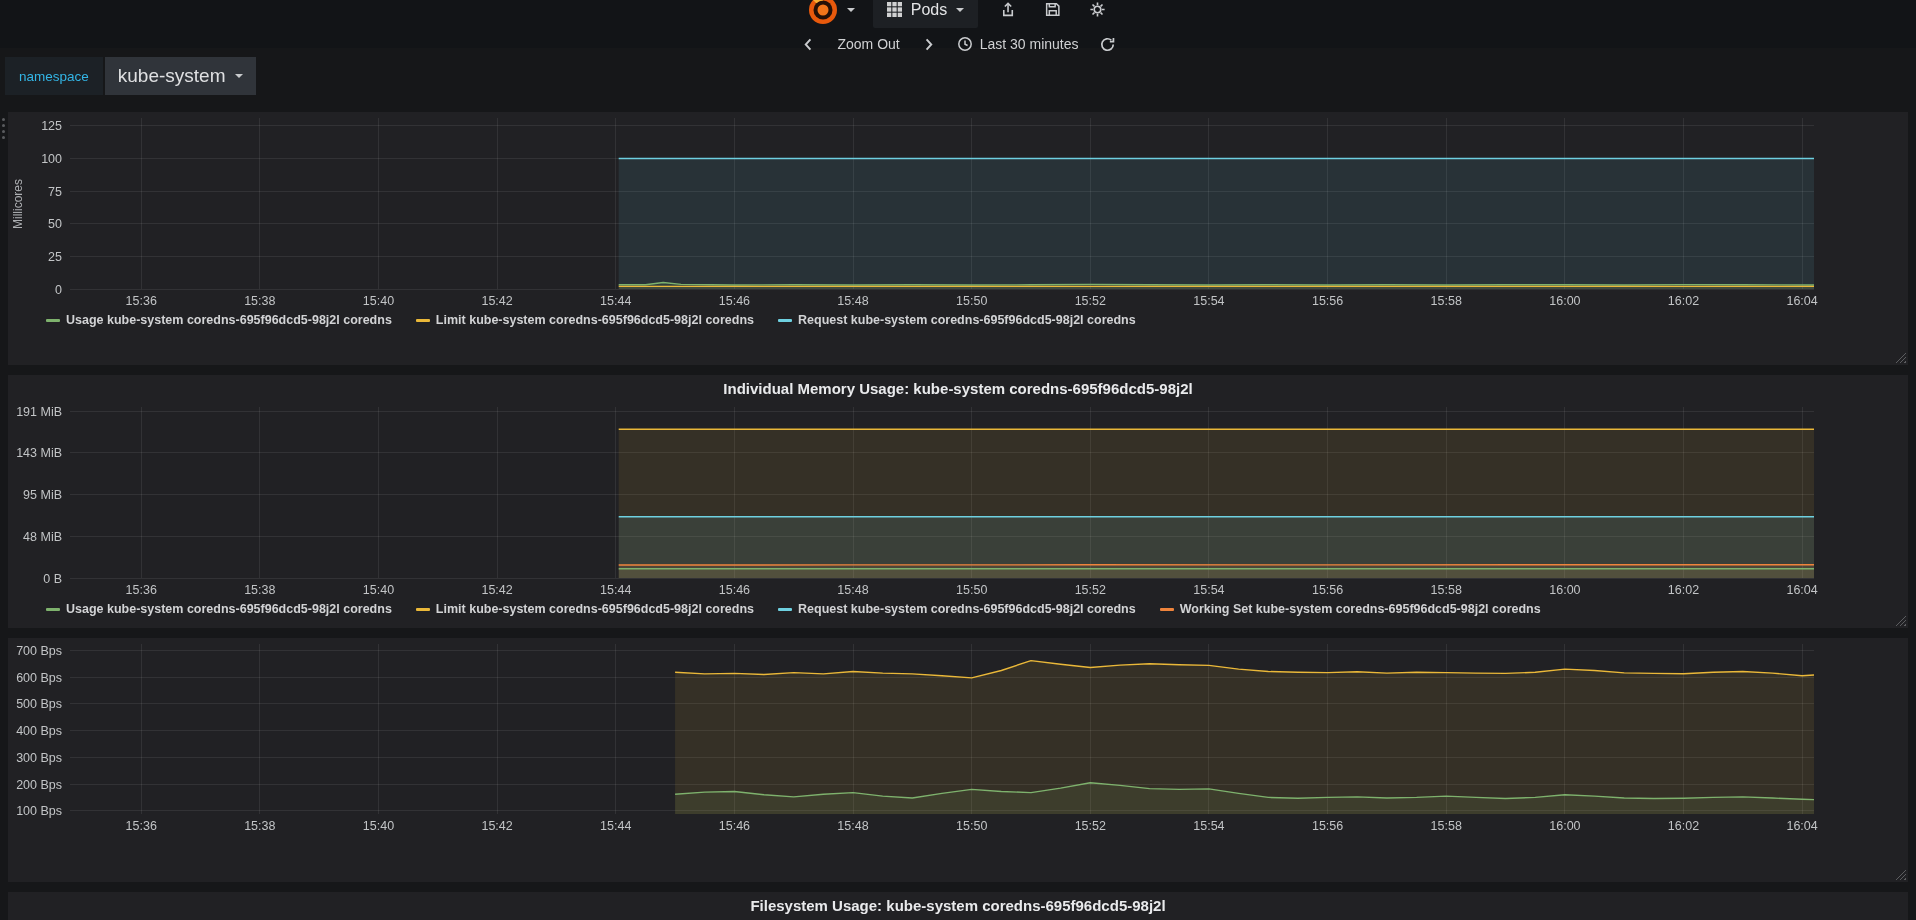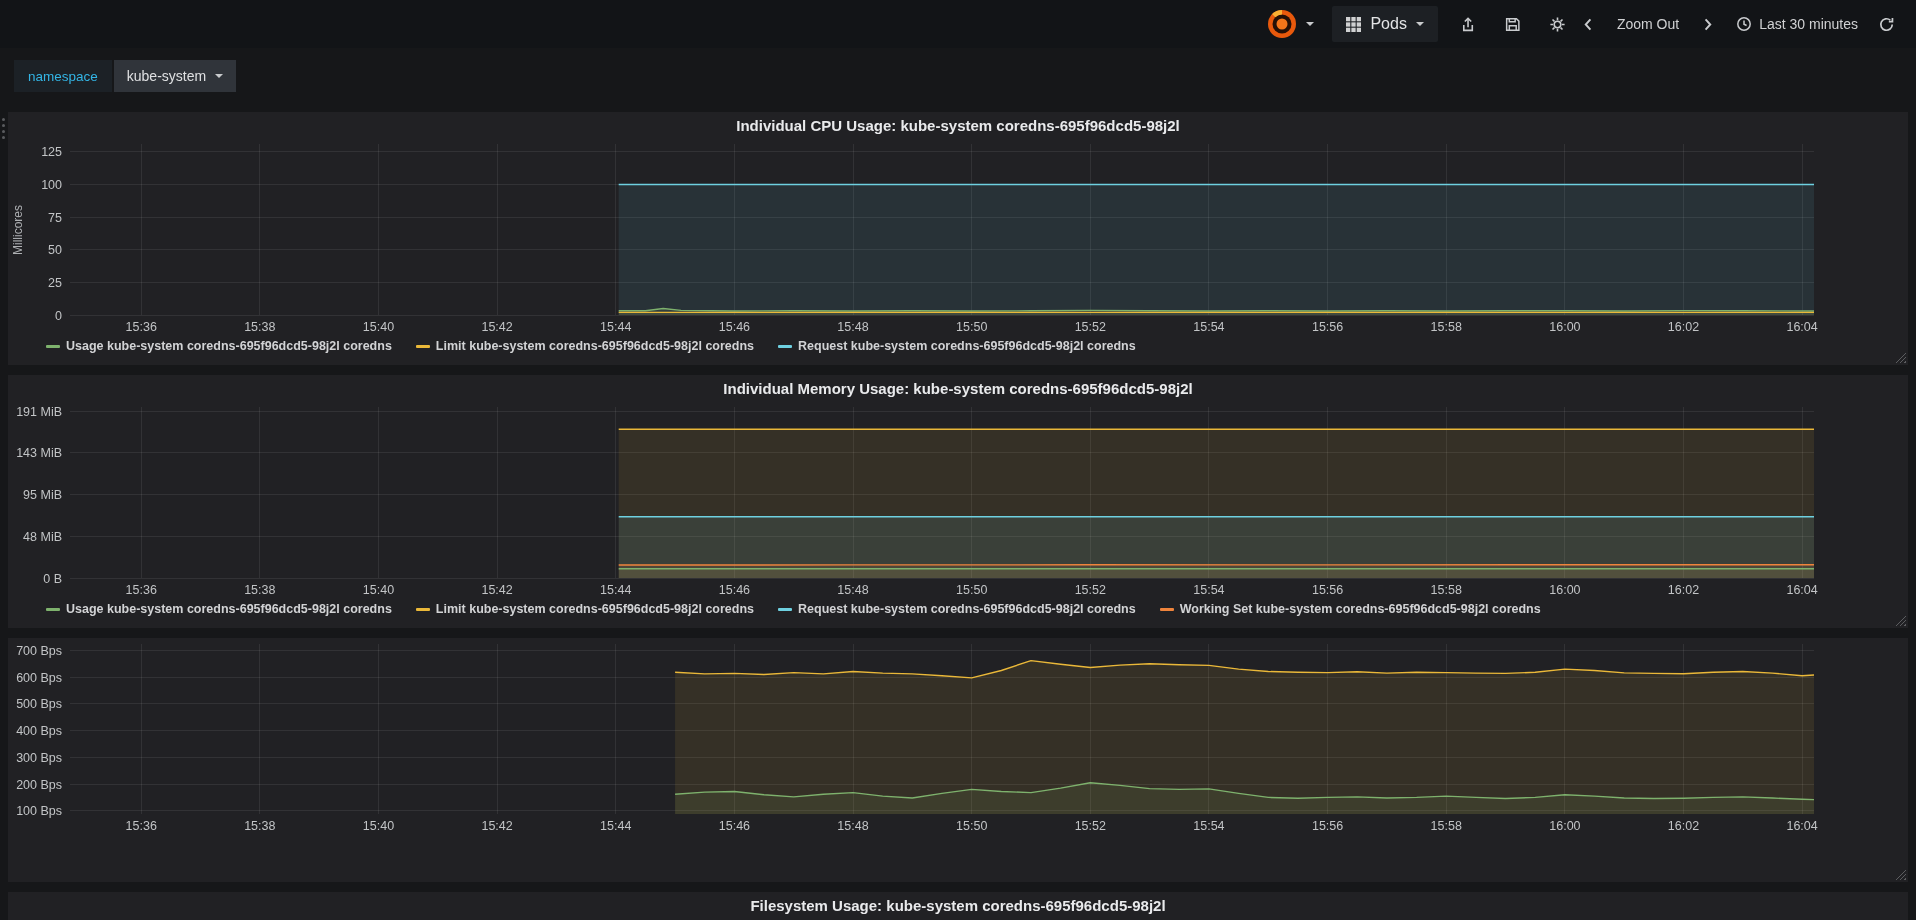--- a/index.html
+++ b/index.html
@@ -6,22 +6,23 @@
   html,body { width:1916px; height:920px; }
   body {
     background:#161719;
     font-family:"Liberation Sans","DejaVu Sans",sans-serif;
     color:#d8d9da;
     overflow:hidden;
   }
   
   .topbar {
     height:48px; background:#121417;
-    display:flex; align-items:center; justify-content:flex-end;
+    display:flex; align-items:center; justify-content:center;
     padding:0 14px;
+    flex-direction:column;
   }
   .tb-left, .tb-right { display:flex; align-items:center; }
   .tb-left { gap:14px; }
   .tb-right { gap:5px; }
   button { background:transparent; border:none; color:inherit; font-family:inherit; cursor:pointer; }
   .logo-btn { display:flex; align-items:center; gap:8px; padding:4px 4px; }
   .logo-btn svg { width:32px; height:32px; display:block; }
   .dash-picker {
     display:flex; align-items:center; gap:9px;
     background:#1d2024; padding:9px 14px; border-radius:2px;
@@ -31,30 +32,30 @@
   .icon-btn { padding:6px 7px; display:flex; align-items:center; }
   .icon-btn svg { width:17px; height:17px; display:block; }
   .text-btn { font-size:14px; color:#d0d1d3; padding:6px 8px; display:flex; align-items:center; gap:7px; }
   .caret {
     width:0; height:0; display:inline-block;
     border-left:4px solid transparent; border-right:4px solid transparent;
     border-top:4px solid #c9cbcd;
   }
   
   .submenu {
-    height:56px; display:flex; align-items:center; gap:20px; padding:0 14px;
+    height:56px; display:flex; align-items:center; gap:20px; padding:0 5px;
     background:#161719;
   }
   .variable { display:flex; align-items:stretch; }
   .var-label {
     background:#1c2126; color:#33b5e5; font-size:13.5px;
     padding:8px 14px; display:flex; align-items:center;
   }
   .var-value {
-    background:#30343a; color:#dfe0e2; font-size:14px;
+    background:#30343a; color:#dfe0e2; font-size:19px;
     padding:8px 13px; margin-left:2px;
     display:flex; align-items:center; gap:9px;
   }
   
   .dashboard { position:relative; padding:8px 8px 0; }
   .row-handle { position:absolute; left:2px; top:14px; display:flex; flex-direction:column; gap:3px; cursor:grab; }
   .row-handle i { width:3px; height:3px; background:#5a5c5f; border-radius:50%; display:block; }
   .panel {
     position:relative; background:#212124; margin-bottom:10px; overflow:hidden;
   }
@@ -174,21 +175,20 @@
 
 <main class="dashboard">
   <div class="row-handle">
       <i></i>
       <i></i>
       <i></i>
       <i></i>
     </div>
 
   <section class="panel" style="height:253px">
-    <h2 class="panel-title">Individual CPU Usage: kube-system coredns-695f96dcd5-98j2l</h2>
     <svg class="chart" width="1900" height="197">
         <line class="grid" x1="133.2" y1="6" x2="133.2" y2="177"></line>
         <text class="xlab" x="133.2" y="193">15:36</text>
         <line class="grid" x1="251.8" y1="6" x2="251.8" y2="177"></line>
         <text class="xlab" x="251.8" y="193">15:38</text>
         <line class="grid" x1="370.5" y1="6" x2="370.5" y2="177"></line>
         <text class="xlab" x="370.5" y="193">15:40</text>
         <line class="grid" x1="489.1" y1="6" x2="489.1" y2="177"></line>
         <text class="xlab" x="489.1" y="193">15:42</text>
         <line class="grid" x1="607.7" y1="6" x2="607.7" y2="177"></line>

